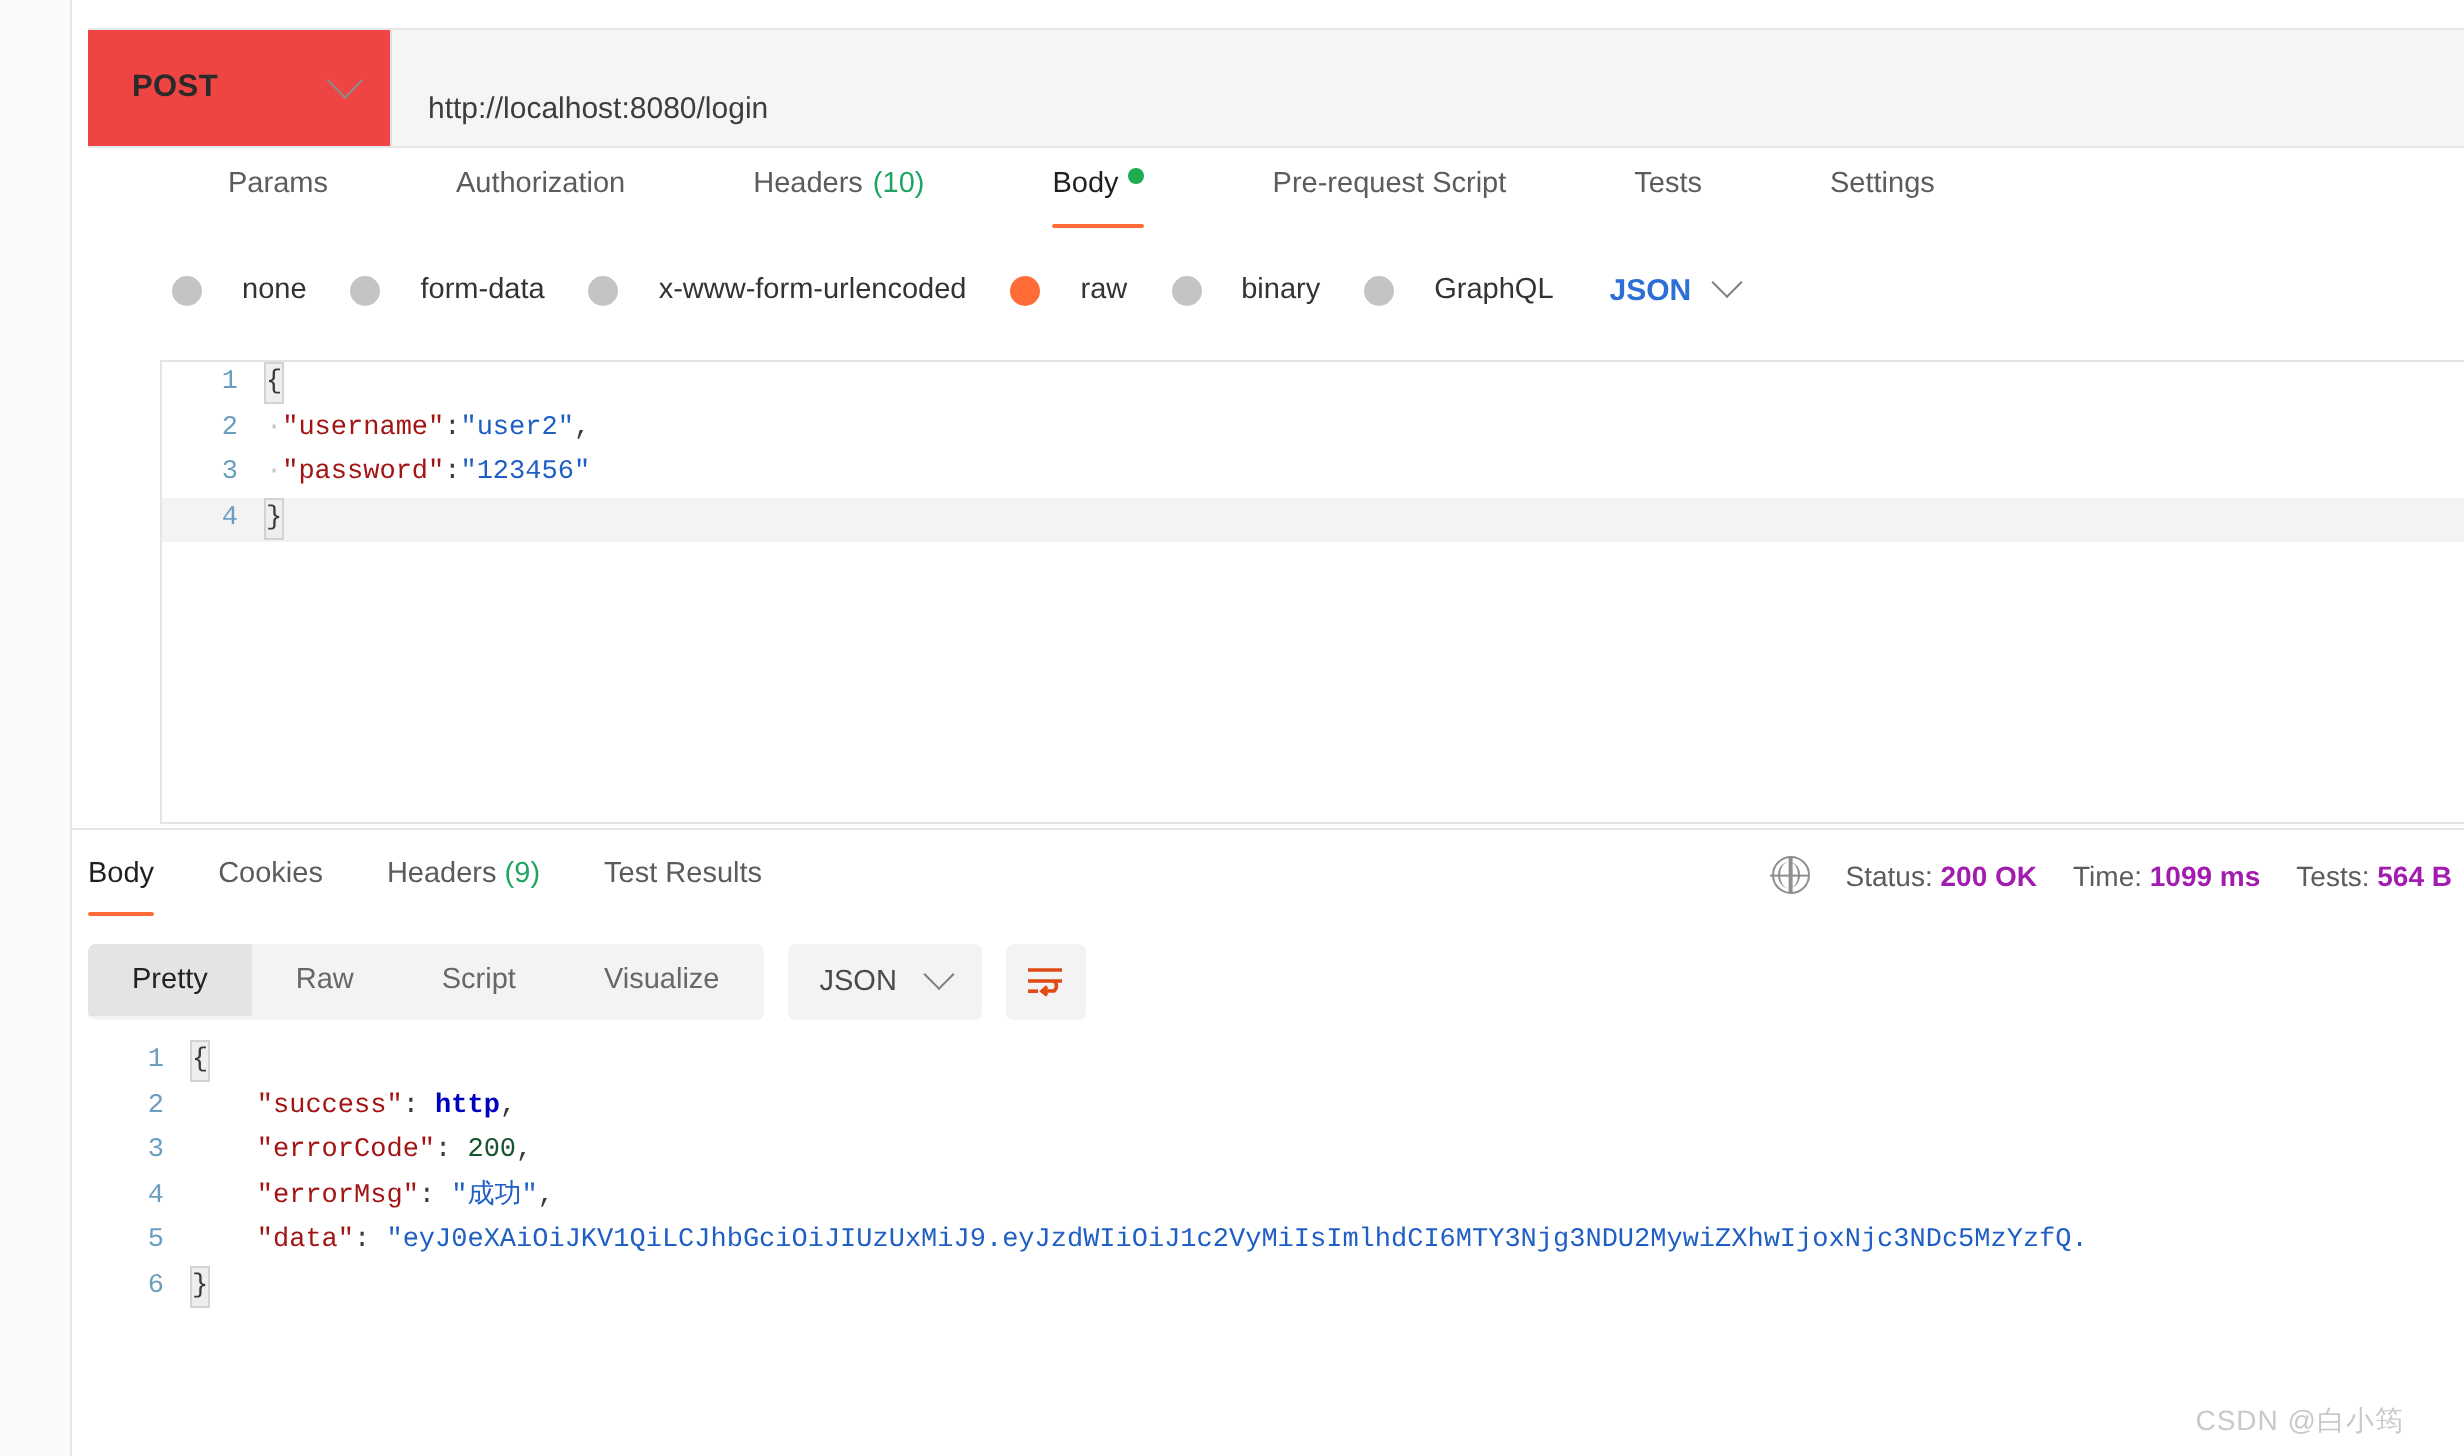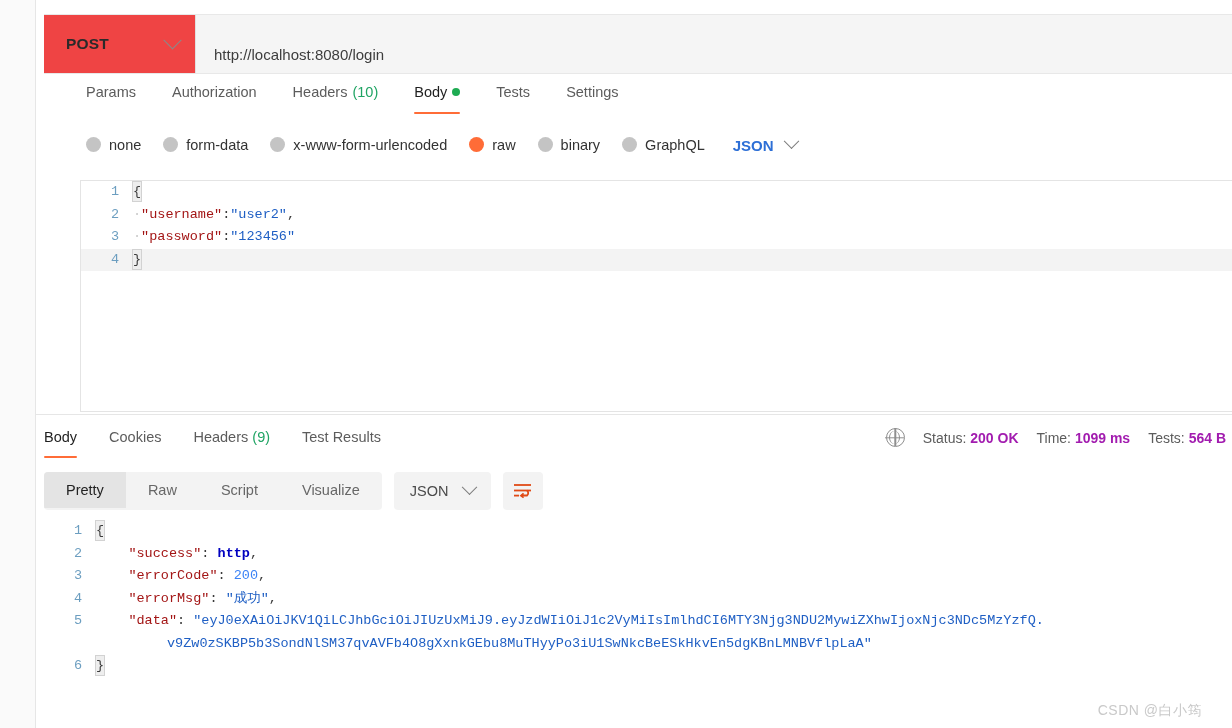--- a/index.html
+++ b/index.html
@@ -68,21 +68,21 @@
   .req-tabs {
     position: absolute; left: 44px; top: 82px;
     height: 36px;
     display: flex; align-items: flex-start; gap: 0;
   }
   .rtab {
     position: relative;
     padding: 2px 18px 14px 18px;
     font-size: 14.5px; color: #5c5c5c;
     cursor: pointer; white-space: nowrap;
-    display: flex; align-items: center; gap: 5px;
+    display: flex; gap: 5px; margin-left: 28px;
   }
   .rtab:first-child { padding-left: 6px; }
   .rtab.active { color: #1f1f1f; }
   .rtab.active::after {
     content: ""; position: absolute;
     left: 18px; right: 18px; bottom: 0;
     height: 2.5px; background: #ff6c37; border-radius: 2px;
   }
   .rtab:first-child.active::after { left: 6px; }
   .hcount { color: #20a464; }
@@ -91,21 +91,21 @@
     background: #1eab52; display: inline-block;
   }
 
   
   .bodytypes {
     position: absolute; left: 50px; top: 132px;
     display: flex; align-items: center; gap: 0;
     height: 26px;
   }
   .bt {
-    display: flex; align-items: flex-start; gap: 8px;
+    display: flex; align-items: center; gap: 20px;
     margin-right: 22px; cursor: pointer;
     font-size: 14.5px; color: #333333;
     white-space: nowrap;
   }
   .radio {
     width: 15px; height: 15px; border-radius: 50%;
     background: #c4c4c4; flex: 0 0 auto;
   }
   .radio.on { background: #ff6c37; }
   .jsonsel {
@@ -145,21 +145,21 @@
   }
   .codetext { white-space: pre; }
   .fold {
     display: inline-block; width: 10px;
     text-align: center; color: #3b3b3b;
     background: #eeeeee; border: 1px solid #d2d2d2;
     line-height: 19px; height: 21px; margin-left: -1px;
   }
   .k-str { color: #a31515; }
   .v-str { color: #1f5fc4; }
-  .v-num { color: #3b82f6; }
+  .v-num { color: #14532d; }
   .v-bool { color: #0000c0; font-weight: bold; }
   .punct { color: #3a3a3a; }
   .dot-ws { color: #c9c9c9; }
 
   
   .resp-divider {
     position: absolute; left: 36px; top: 414px;
     width: 1196px; height: 1px; background: #e6e6e6;
   }
   .resp-tabs {
@@ -283,20 +283,23 @@
       <div class="rtab">
         <span>Authorization</span>
       </div>
       <div class="rtab">
         <span>Headers</span>
         <span class="hcount">(10)</span>
       </div>
       <div class="rtab active">
         <span>Body</span>
         <span class="greendot"></span>
+      </div>
+      <div class="rtab">
+        <span>Pre-request Script</span>
       </div>
       <div class="rtab">
         <span>Tests</span>
       </div>
       <div class="rtab">
         <span>Settings</span>
       </div>
     </div>
 
     <div class="bodytypes">
@@ -444,24 +447,20 @@
     <div class="rcl">
       <span class="rgutter">4</span>
       <span class="rcontent">    <span class="k-str">"errorMsg"</span><span class="punct">: </span><span class="v-str">"成功"</span><span class="punct">,</span></span>
     </div>
 
     <div>
       <div class="rcl">
         <span class="rgutter">5</span>
         <span class="rcontent">    <span class="k-str">"data"</span><span class="punct">: </span><span class="v-str">"eyJ0eXAiOiJKV1QiLCJhbGciOiJIUzUxMiJ9.eyJzdWIiOiJ1c2VyMiIsImlhdCI6MTY3Njg3NDU2MywiZXhwIjoxNjc3NDc5MzYzfQ.</span></span>
       </div>
-      <div class="rcl">
-        <span class="rgutter"></span>
-        <span class="rcontent v-str" style="padding-left:71px">v9Zw0zSKBP5b3SondNlSM37qvAVFb4O8gXxnkGEbu8MuTHyyPo3iU1SwNkcBeESkHkvEn5dgKBnLMNBVflpLaA"</span>
-      </div>
     </div>
 
     <div class="rcl">
       <span class="rgutter">6</span>
       <span class="rcontent"><span class="fold punct">}</span></span>
     </div>
 
   </div>
 
   <div class="watermark">CSDN @白小筠</div>

